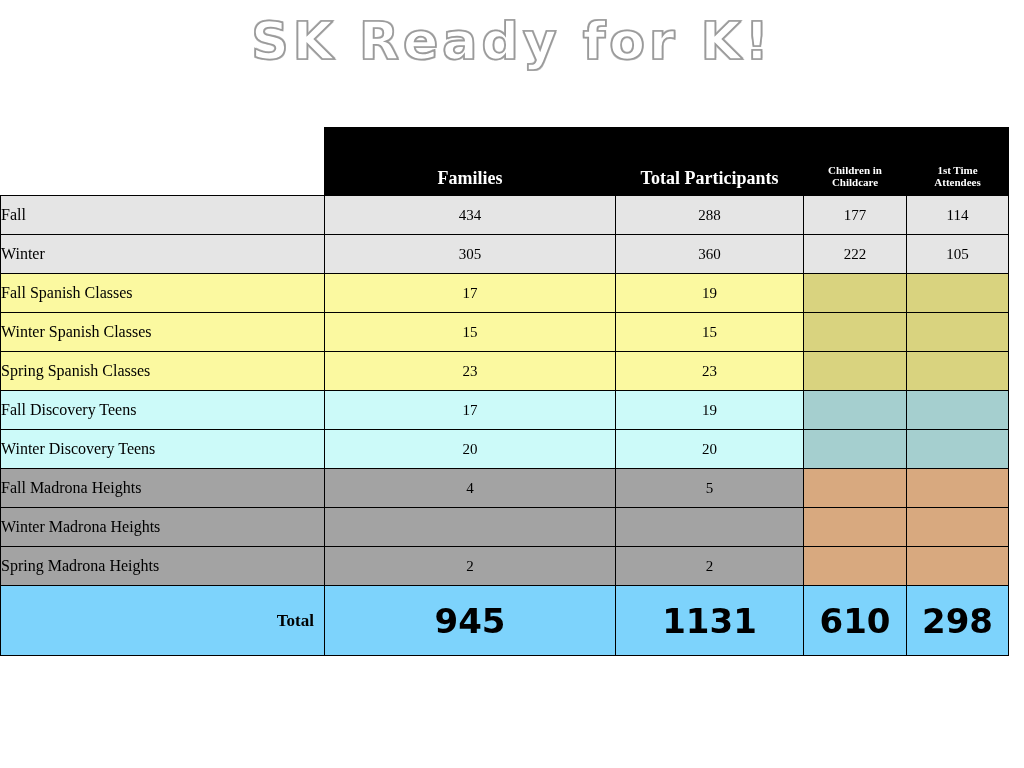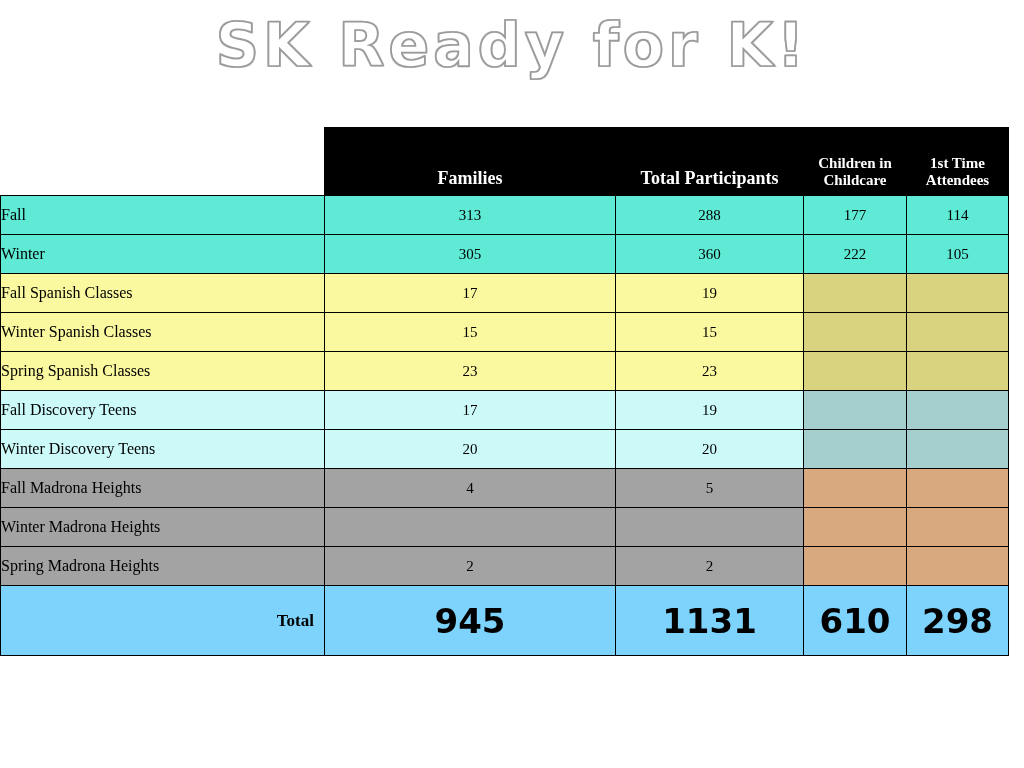--- a/index.html
+++ b/index.html
@@ -17,21 +17,21 @@
 
   
   .title {
     position: absolute;
     top: 14px;
     left: 0;
     width: 1024px;
     text-align: center;
     font-family: "DejaVu Sans", sans-serif;
     font-weight: bold;
-    font-size: 60px;
+    font-size: 52px;
     letter-spacing: 4px;
     color: #ffffff;
     -webkit-text-stroke: 1.6px #9a9a9a;
     text-shadow:
       -1px -1px 0 #bdbdbd,
        1px -1px 0 #bdbdbd,
       -1px  1px 0 #bdbdbd,
        1px  1px 0 #bdbdbd;
     line-height: 1.05;
     user-select: none;
@@ -75,37 +75,37 @@
     vertical-align: bottom;
     padding-bottom: 6px;
   }
   tr.header-row td.blank-corner {
     background: #ffffff;
     border-left: none;
     border-top: none;
     border-bottom: none;
   }
   td.hdr-big { font-size: 18px; }
-  td.hdr-small { font-size: 15px; line-height: 1.15; }
+  td.hdr-small { font-size: 11px; line-height: 1.15; }
 
   
   td.rowlabel {
     text-align: left;
     padding-left: 8px;
     font-size: 16px;
     color: #000;
   }
   td.num {
     text-align: center;
     font-size: 15px;
     color: #000;
   }
 
   
-  .tint-white  { background: #5eead4; }
+  .tint-white  { background: #e5e5e5; }
   .tint-yellow { background: #fbf9a0; }
   .tint-yellow-dark { background: #d9d37f; }
   .tint-cyan   { background: #ccfaf9; margin-left: 10px; }
   .tint-cyan-dark { background: #a5cfcf; }
   .tint-peach  { background: #a3a3a3; }
   .tint-peach-dark { background: #d8a97f; }
 
   
   tr.total-row td {
     height: 70px;
@@ -147,21 +147,21 @@
           <div>Childcare</div>
         </td>
         <td class="hdr-small">
           <div>1st Time</div>
           <div>Attendees</div>
         </td>
       </tr>
 
     <tr class="data-row">
           <td class="rowlabel tint-white">Fall</td>
-          <td class="num tint-white">313</td>
+          <td class="num tint-white">434</td>
           <td class="num tint-white">288</td>
           <td class="num tint-white">177</td>
           <td class="num tint-white">114</td>
         </tr>
         <tr class="data-row">
           <td class="rowlabel tint-white">Winter</td>
           <td class="num tint-white">305</td>
           <td class="num tint-white">360</td>
           <td class="num tint-white">222</td>
           <td class="num tint-white">105</td>

